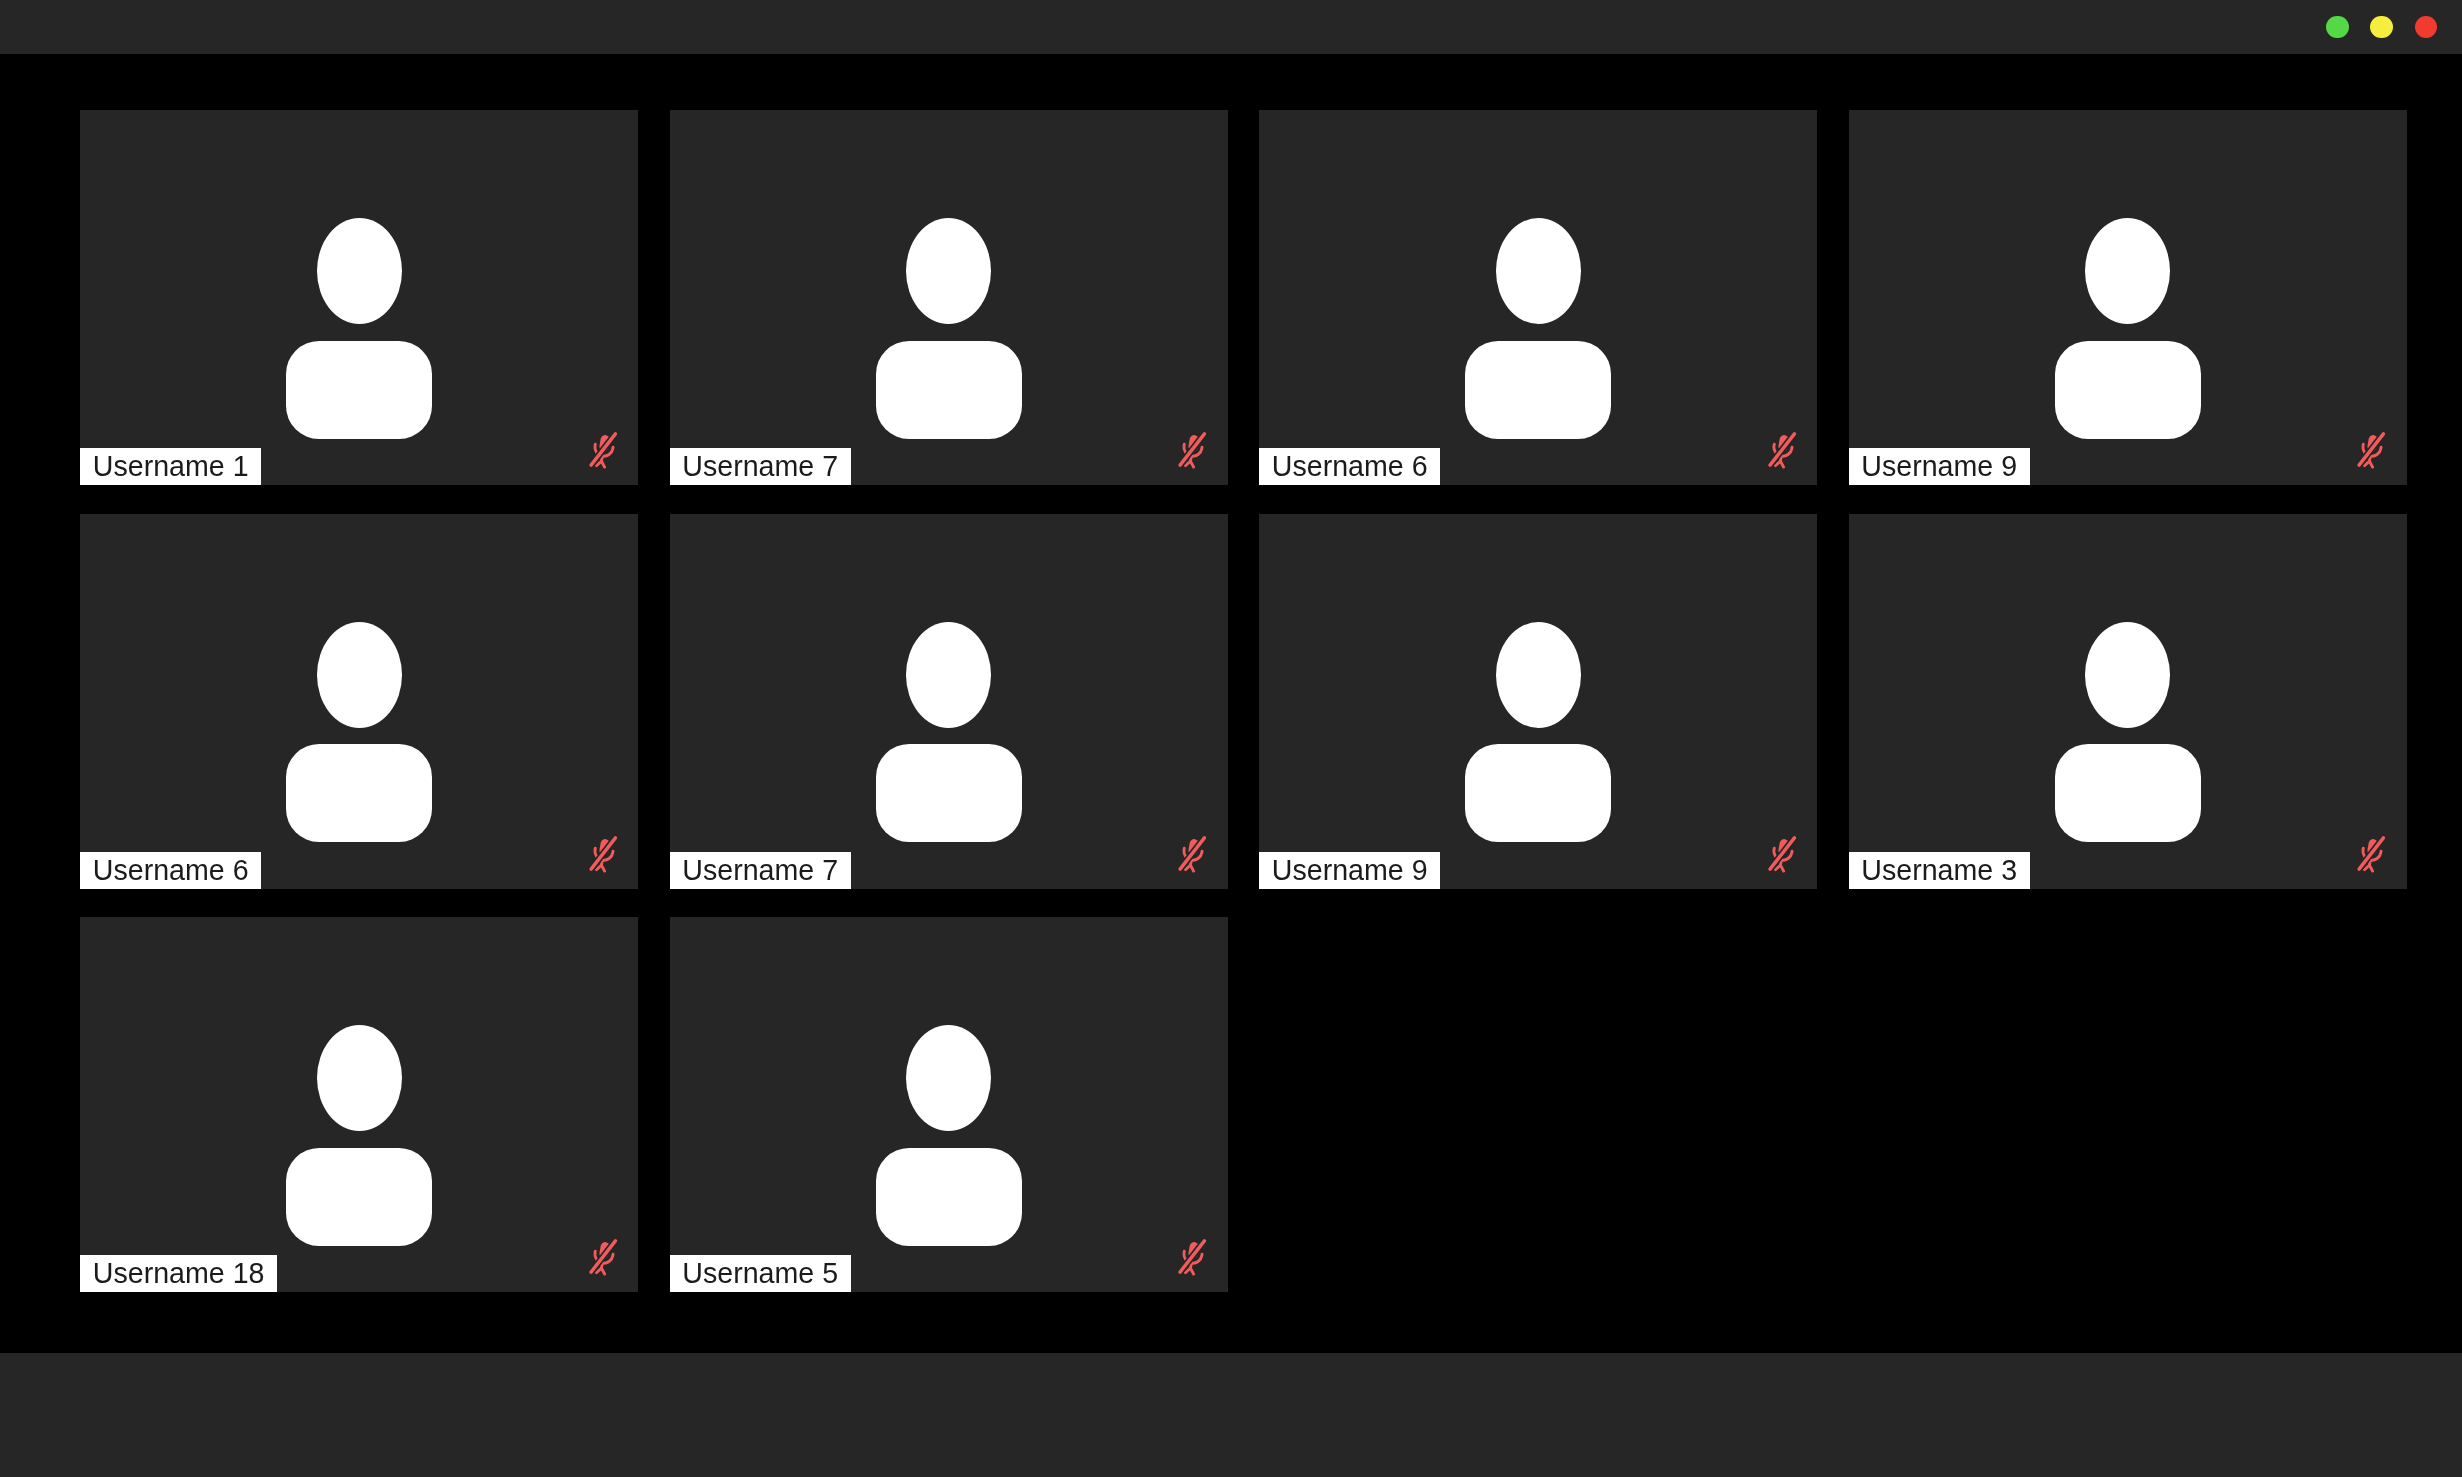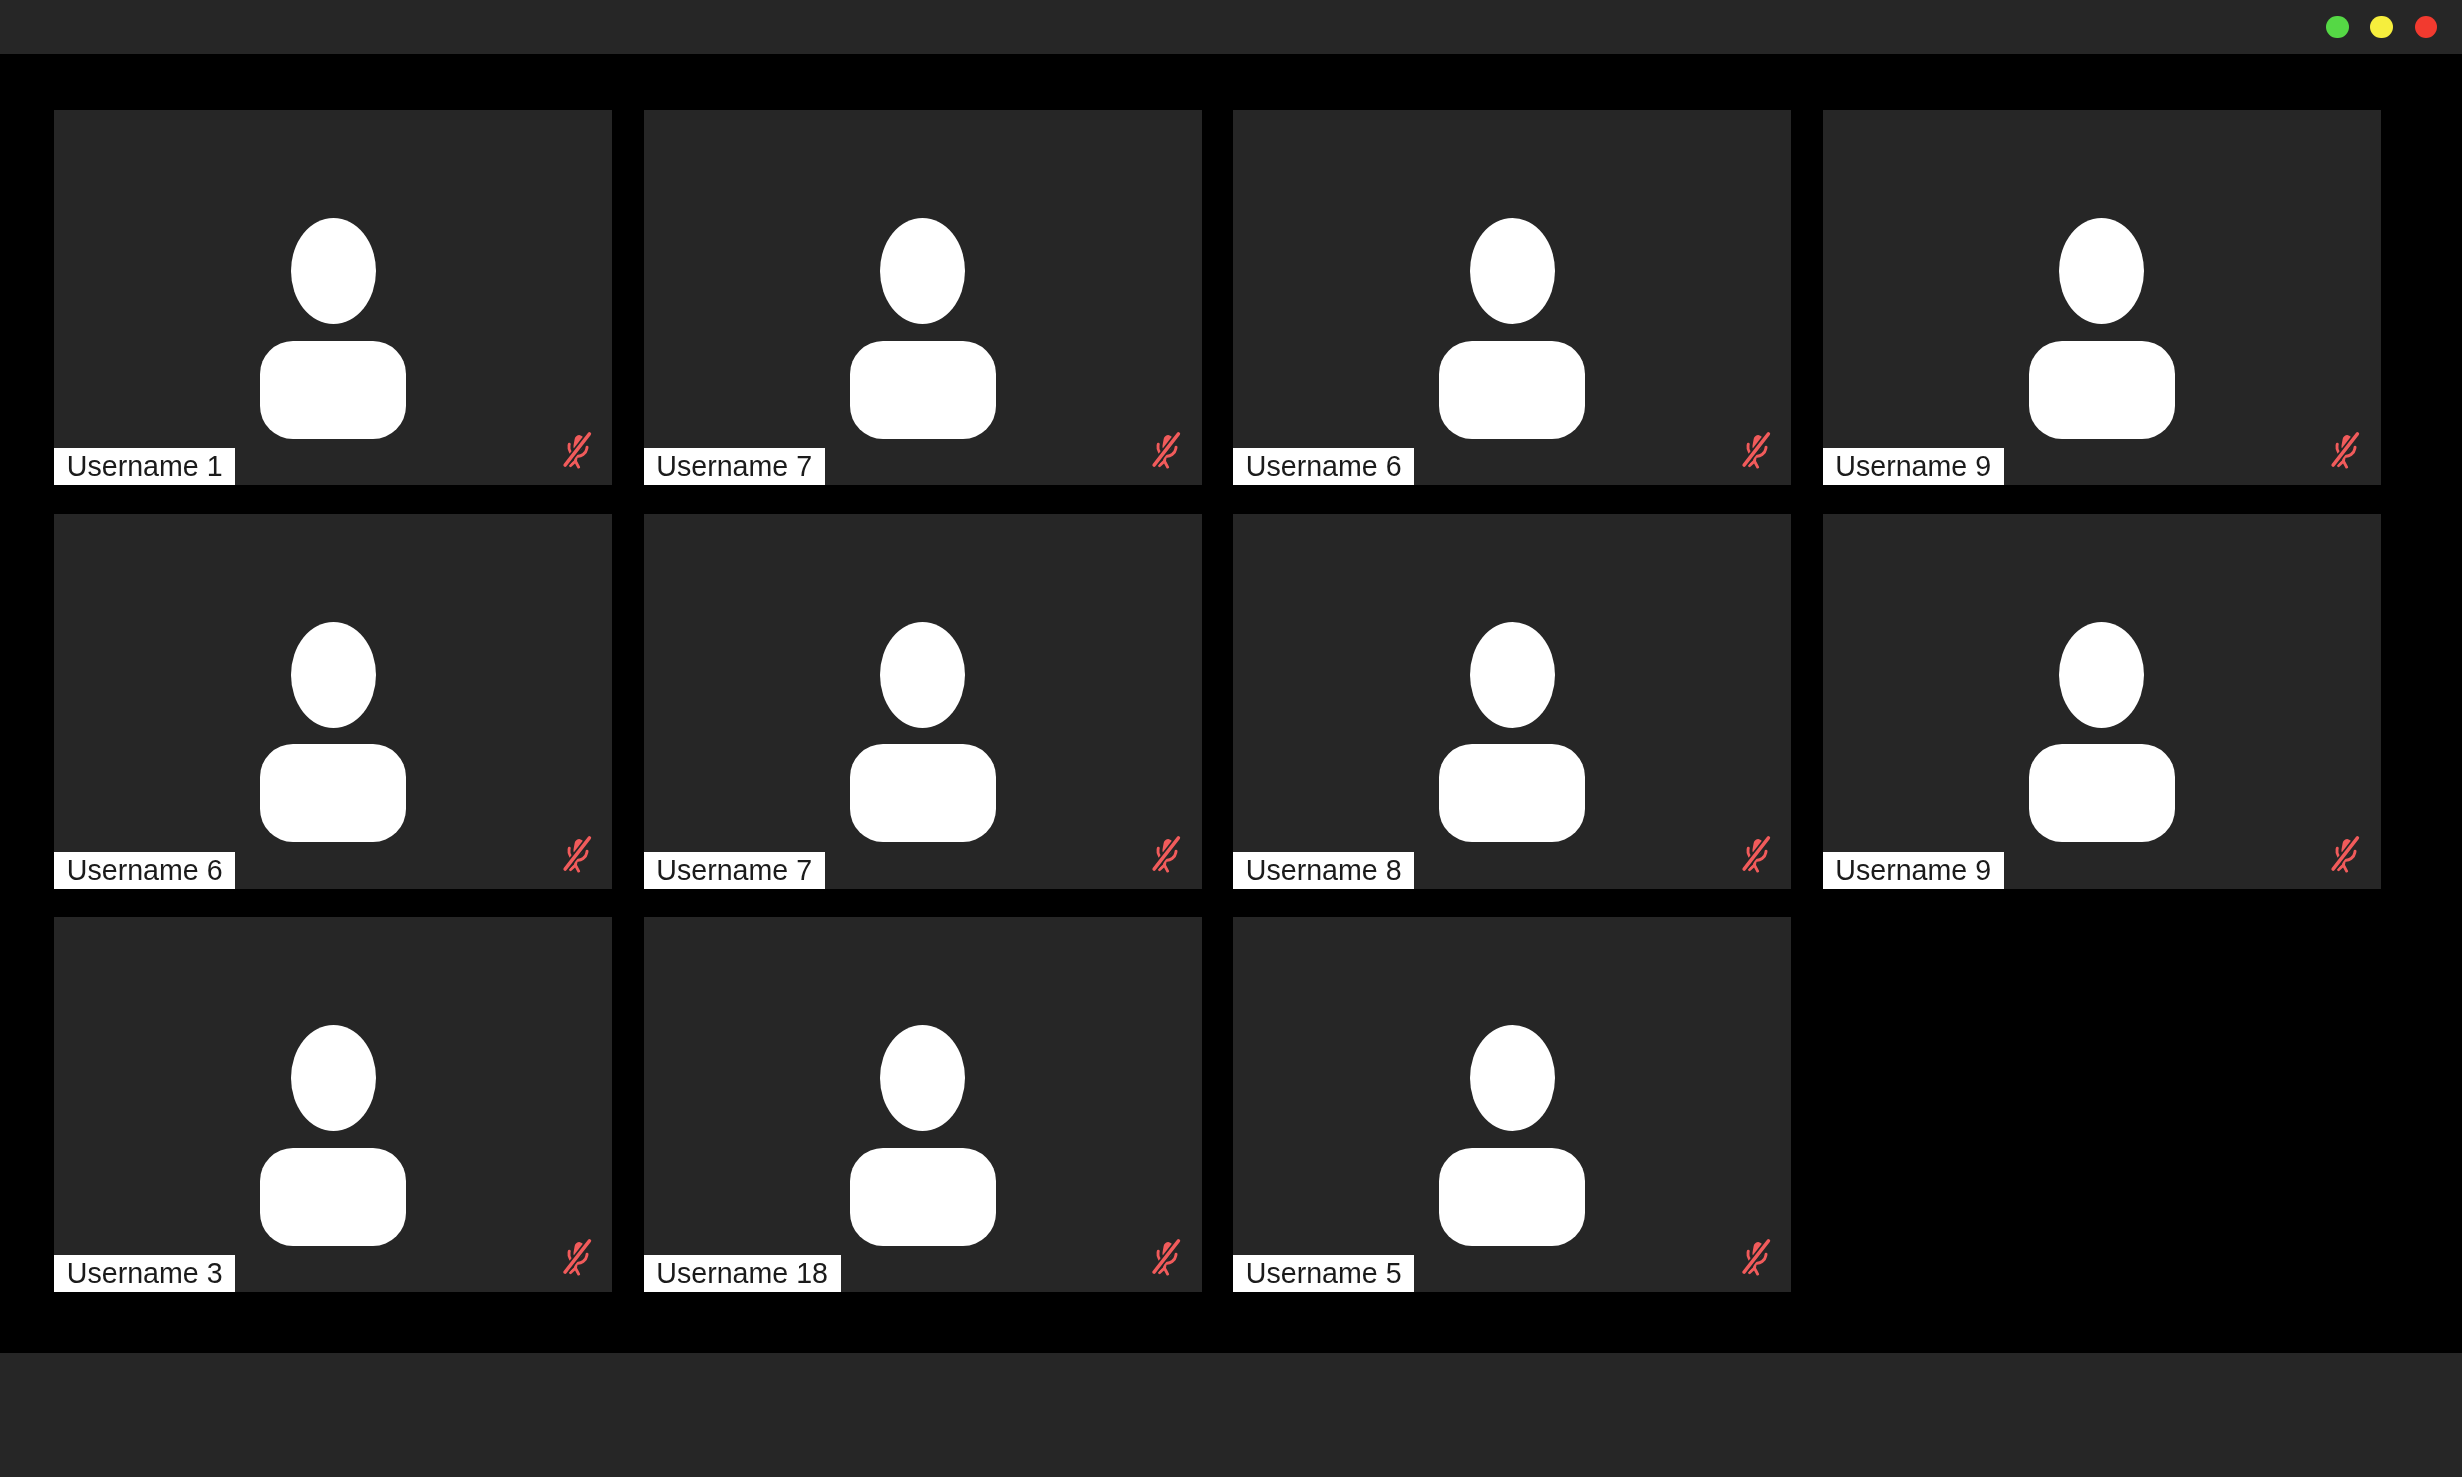--- a/index.html
+++ b/index.html
@@ -5,21 +5,21 @@
   html,body{margin:0;padding:0;background:#000;}
   .screen{position:relative;width:2463px;height:1478px;background:#000;overflow:hidden;
           font-family:"Liberation Sans","DejaVu Sans",sans-serif;}
 
   
   .topbar{position:absolute;left:0;top:0;width:2463px;height:54px;background:#262626;}
   .traffic{position:absolute;right:25.6px;top:15.8px;display:flex;gap:21.7px;}
   .light{width:22.7px;height:22.7px;border-radius:50%;display:block;cursor:pointer;}
 
   
-  .grid{position:absolute;left:54px;top:110px;display:grid;
+  .grid{position:absolute;left:80px;top:110px;display:grid;
         grid-template-columns:repeat(4,558px);grid-auto-rows:375px;
         column-gap:31.5px;row-gap:28.6px;}
   .tile{position:relative;background:#262626;overflow:hidden;}
   .avatar{position:absolute;left:50%;top:108px;transform:translateX(-50%);
           width:146px;display:flex;flex-direction:column;align-items:center;}
   .avatar .head{width:85px;height:106px;background:#fff;border-radius:50%;}
   .avatar .body{margin-top:16.7px;width:146px;height:98px;background:#fff;border-radius:33px;}
   .name-label{position:absolute;left:0;bottom:0;background:#fff;color:#1b1b1b;
               font-size:28.6px;line-height:37px;height:37px;padding:0 12.8px;white-space:nowrap;}
   .tile-mute{position:absolute;right:19.7px;bottom:15.8px;width:30.5px;height:38px;}
@@ -149,38 +149,20 @@
           <path d="M6.5 15 v1.5 a9.25 9.25 0 0 0 18.5 0 V15" fill="none" stroke="#F15B5B" stroke-width="3" stroke-linecap="round"></path>
           <line x1="15.75" y1="26.5" x2="15.75" y2="31" stroke="#F15B5B" stroke-width="3" stroke-linecap="round"></line>
           <line x1="15.75" y1="31" x2="11.5" y2="36.5" stroke="#F15B5B" stroke-width="3" stroke-linecap="round"></line>
           <line x1="15.75" y1="31" x2="20" y2="36.5" stroke="#F15B5B" stroke-width="3" stroke-linecap="round"></line>
         </g>
         <line x1="3" y1="35" x2="28" y2="3" stroke="#262626" stroke-width="7"></line>
         <line x1="3" y1="35" x2="28" y2="3" stroke="#F15B5B" stroke-width="3.5" stroke-linecap="round"></line>
       </svg>
     </div>
 
-    <div class="tile">
-      <div class="avatar">
-        <div class="head"></div>
-        <div class="body"></div>
-      </div>
-      <div class="name-label">Username 8</div>
-      <svg class="tile-mute" viewBox="0 0 31 39">
-        <g transform="rotate(10 15.5 19)">
-          <rect x="11" y="4" width="9.5" height="16.5" rx="4.75" fill="#F15B5B"></rect>
-          <path d="M6.5 15 v1.5 a9.25 9.25 0 0 0 18.5 0 V15" fill="none" stroke="#F15B5B" stroke-width="3" stroke-linecap="round"></path>
-          <line x1="15.75" y1="26.5" x2="15.75" y2="31" stroke="#F15B5B" stroke-width="3" stroke-linecap="round"></line>
-          <line x1="15.75" y1="31" x2="11.5" y2="36.5" stroke="#F15B5B" stroke-width="3" stroke-linecap="round"></line>
-          <line x1="15.75" y1="31" x2="20" y2="36.5" stroke="#F15B5B" stroke-width="3" stroke-linecap="round"></line>
-        </g>
-        <line x1="3" y1="35" x2="28" y2="3" stroke="#262626" stroke-width="7"></line>
-        <line x1="3" y1="35" x2="28" y2="3" stroke="#F15B5B" stroke-width="3.5" stroke-linecap="round"></line>
-      </svg>
-    </div>
 
     <div class="tile">
       <div class="avatar">
         <div class="head"></div>
         <div class="body"></div>
       </div>
       <div class="name-label">Username 9</div>
       <svg class="tile-mute" viewBox="0 0 31 39">
         <g transform="rotate(10 15.5 19)">
           <rect x="11" y="4" width="9.5" height="16.5" rx="4.75" fill="#F15B5B"></rect>

